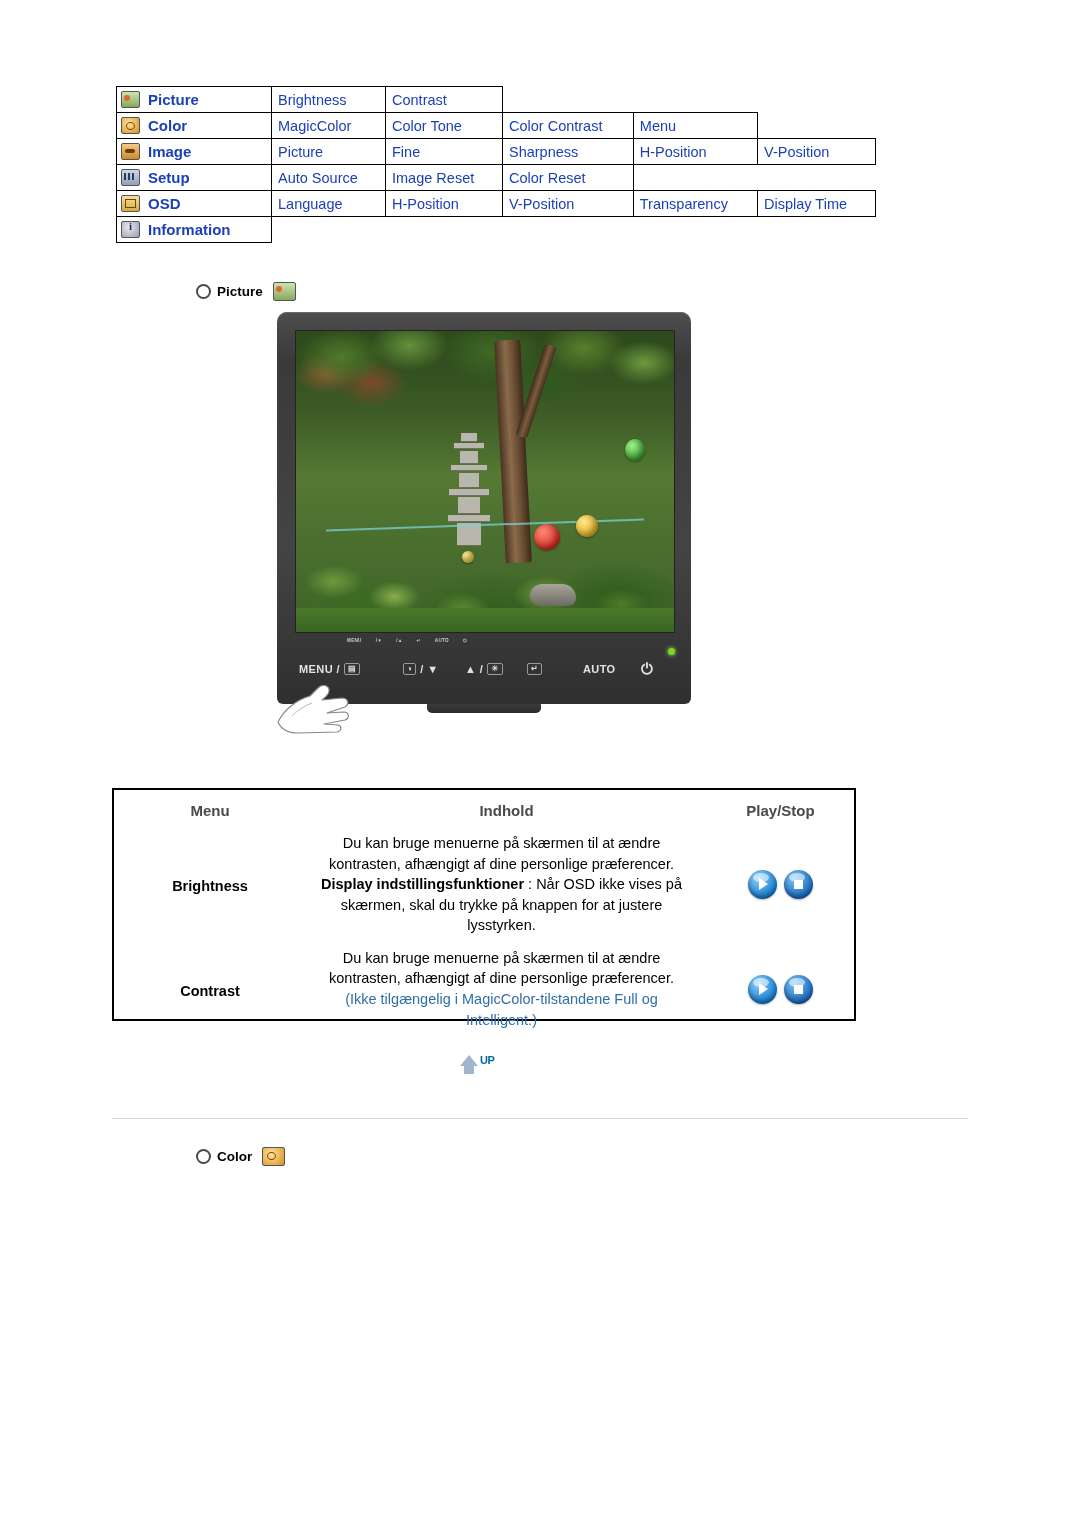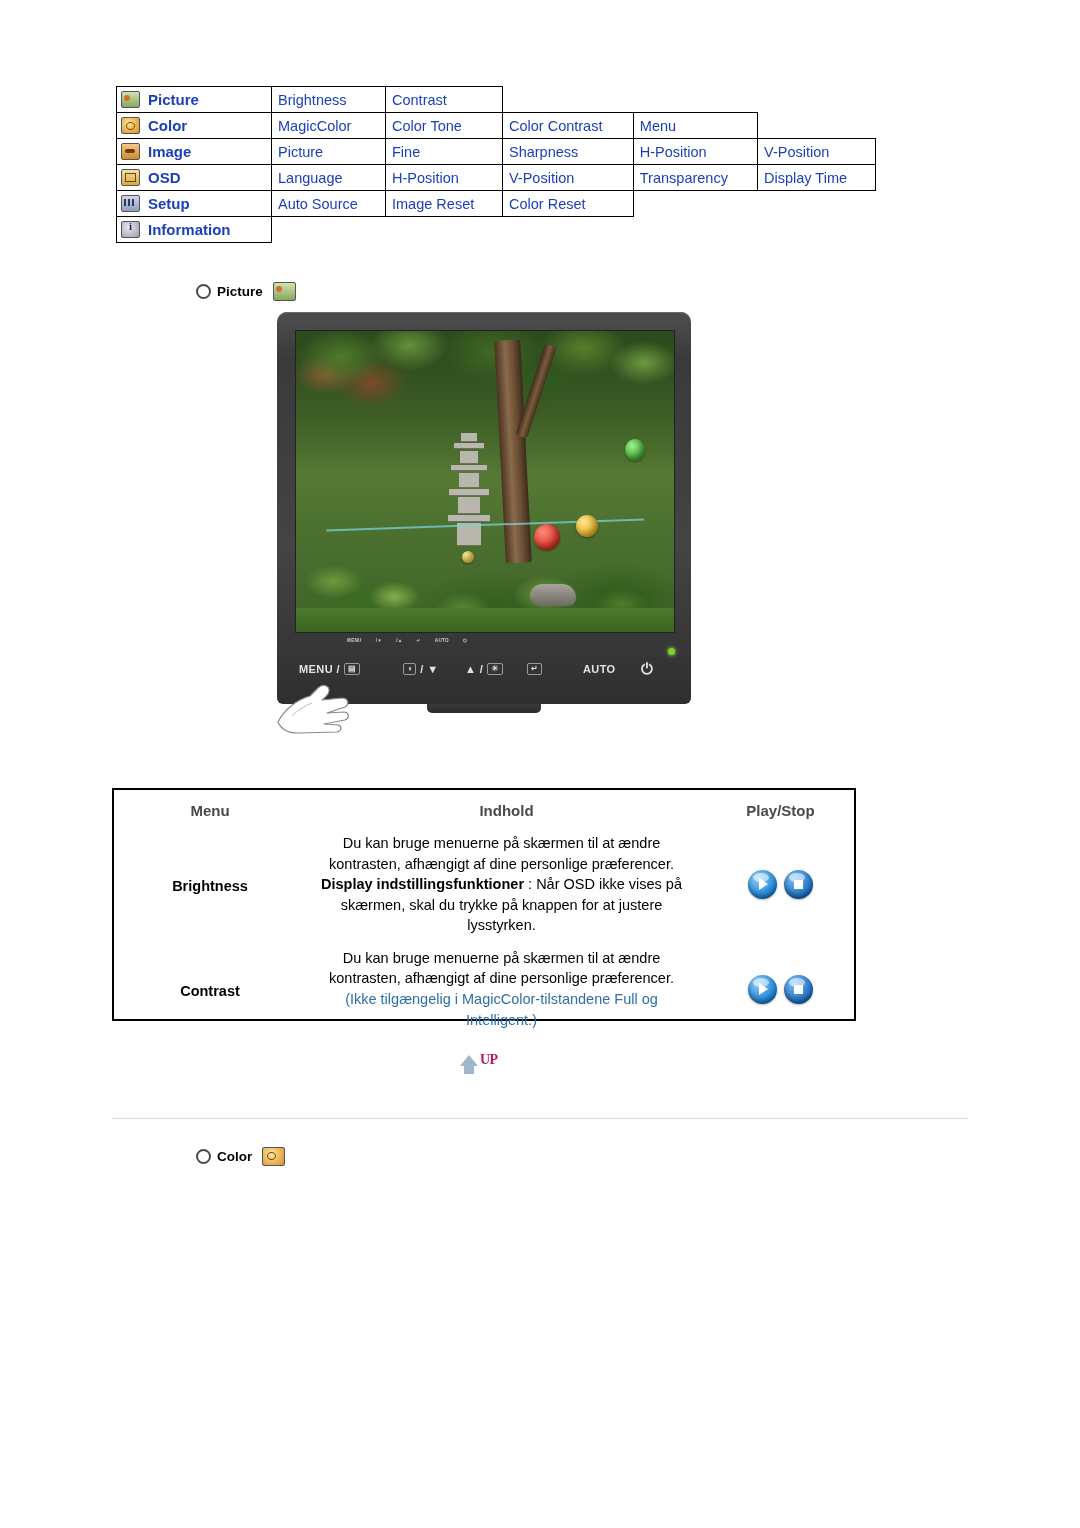--- a/index.html
+++ b/index.html
@@ -356,23 +356,22 @@
     border-bottom: 11px solid #9fb6cd;
     position: relative;
   }
   .up-arrow::after {
     content: "";
     position: absolute; left: -5px; top: 11px;
     width: 10px; height: 8px;
     background: #9fb6cd;
   }
   .up-text {
-    font-size: 14px; font-weight: bold; color: #be185d;
+    font-size: 11px; font-weight: bold; color: #0369a1;
     letter-spacing: -.5px;
-    font-family: Liberation Serif, serif;
   }
 
   .divider {
     position: absolute;
     left: 112px; top: 1118px;
     width: 856px; height: 1px;
     background: #d8d8d8;
   }
 </style>
 </head>
@@ -415,42 +414,42 @@
     </td>
     <td class="sub">Picture</td>
     <td class="sub">Fine</td>
     <td class="sub">Sharpness</td>
     <td class="sub">H-Position</td>
     <td class="sub">V-Position</td>
   </tr>
   <tr>
     <td class="cat">
       <span class="cat-inner">
+        <span class="mini-icon mi-setup"></span>
+        <span>Setup</span>
+      </span>
+    </td>
+    <td class="sub">Auto Source</td>
+    <td class="sub">Image Reset</td>
+    <td class="sub">Color Reset</td>
+    <td class="blank"></td>
+    <td class="blank"></td>
+  </tr>
+  <tr>
+    <td class="cat">
+      <span class="cat-inner">
         <span class="mini-icon mi-osd"></span>
         <span>OSD</span>
       </span>
     </td>
     <td class="sub">Language</td>
     <td class="sub">H-Position</td>
     <td class="sub">V-Position</td>
     <td class="sub">Transparency</td>
     <td class="sub">Display Time</td>
-  </tr>
-  <tr>
-    <td class="cat">
-      <span class="cat-inner">
-        <span class="mini-icon mi-setup"></span>
-        <span>Setup</span>
-      </span>
-    </td>
-    <td class="sub">Auto Source</td>
-    <td class="sub">Image Reset</td>
-    <td class="sub">Color Reset</td>
-    <td class="blank"></td>
-    <td class="blank"></td>
   </tr>
   <tr>
     <td class="cat">
       <span class="cat-inner">
         <span class="mini-icon mi-info"></span>
         <span>Information</span>
       </span>
     </td>
     <td class="blank"></td>
     <td class="blank"></td>

